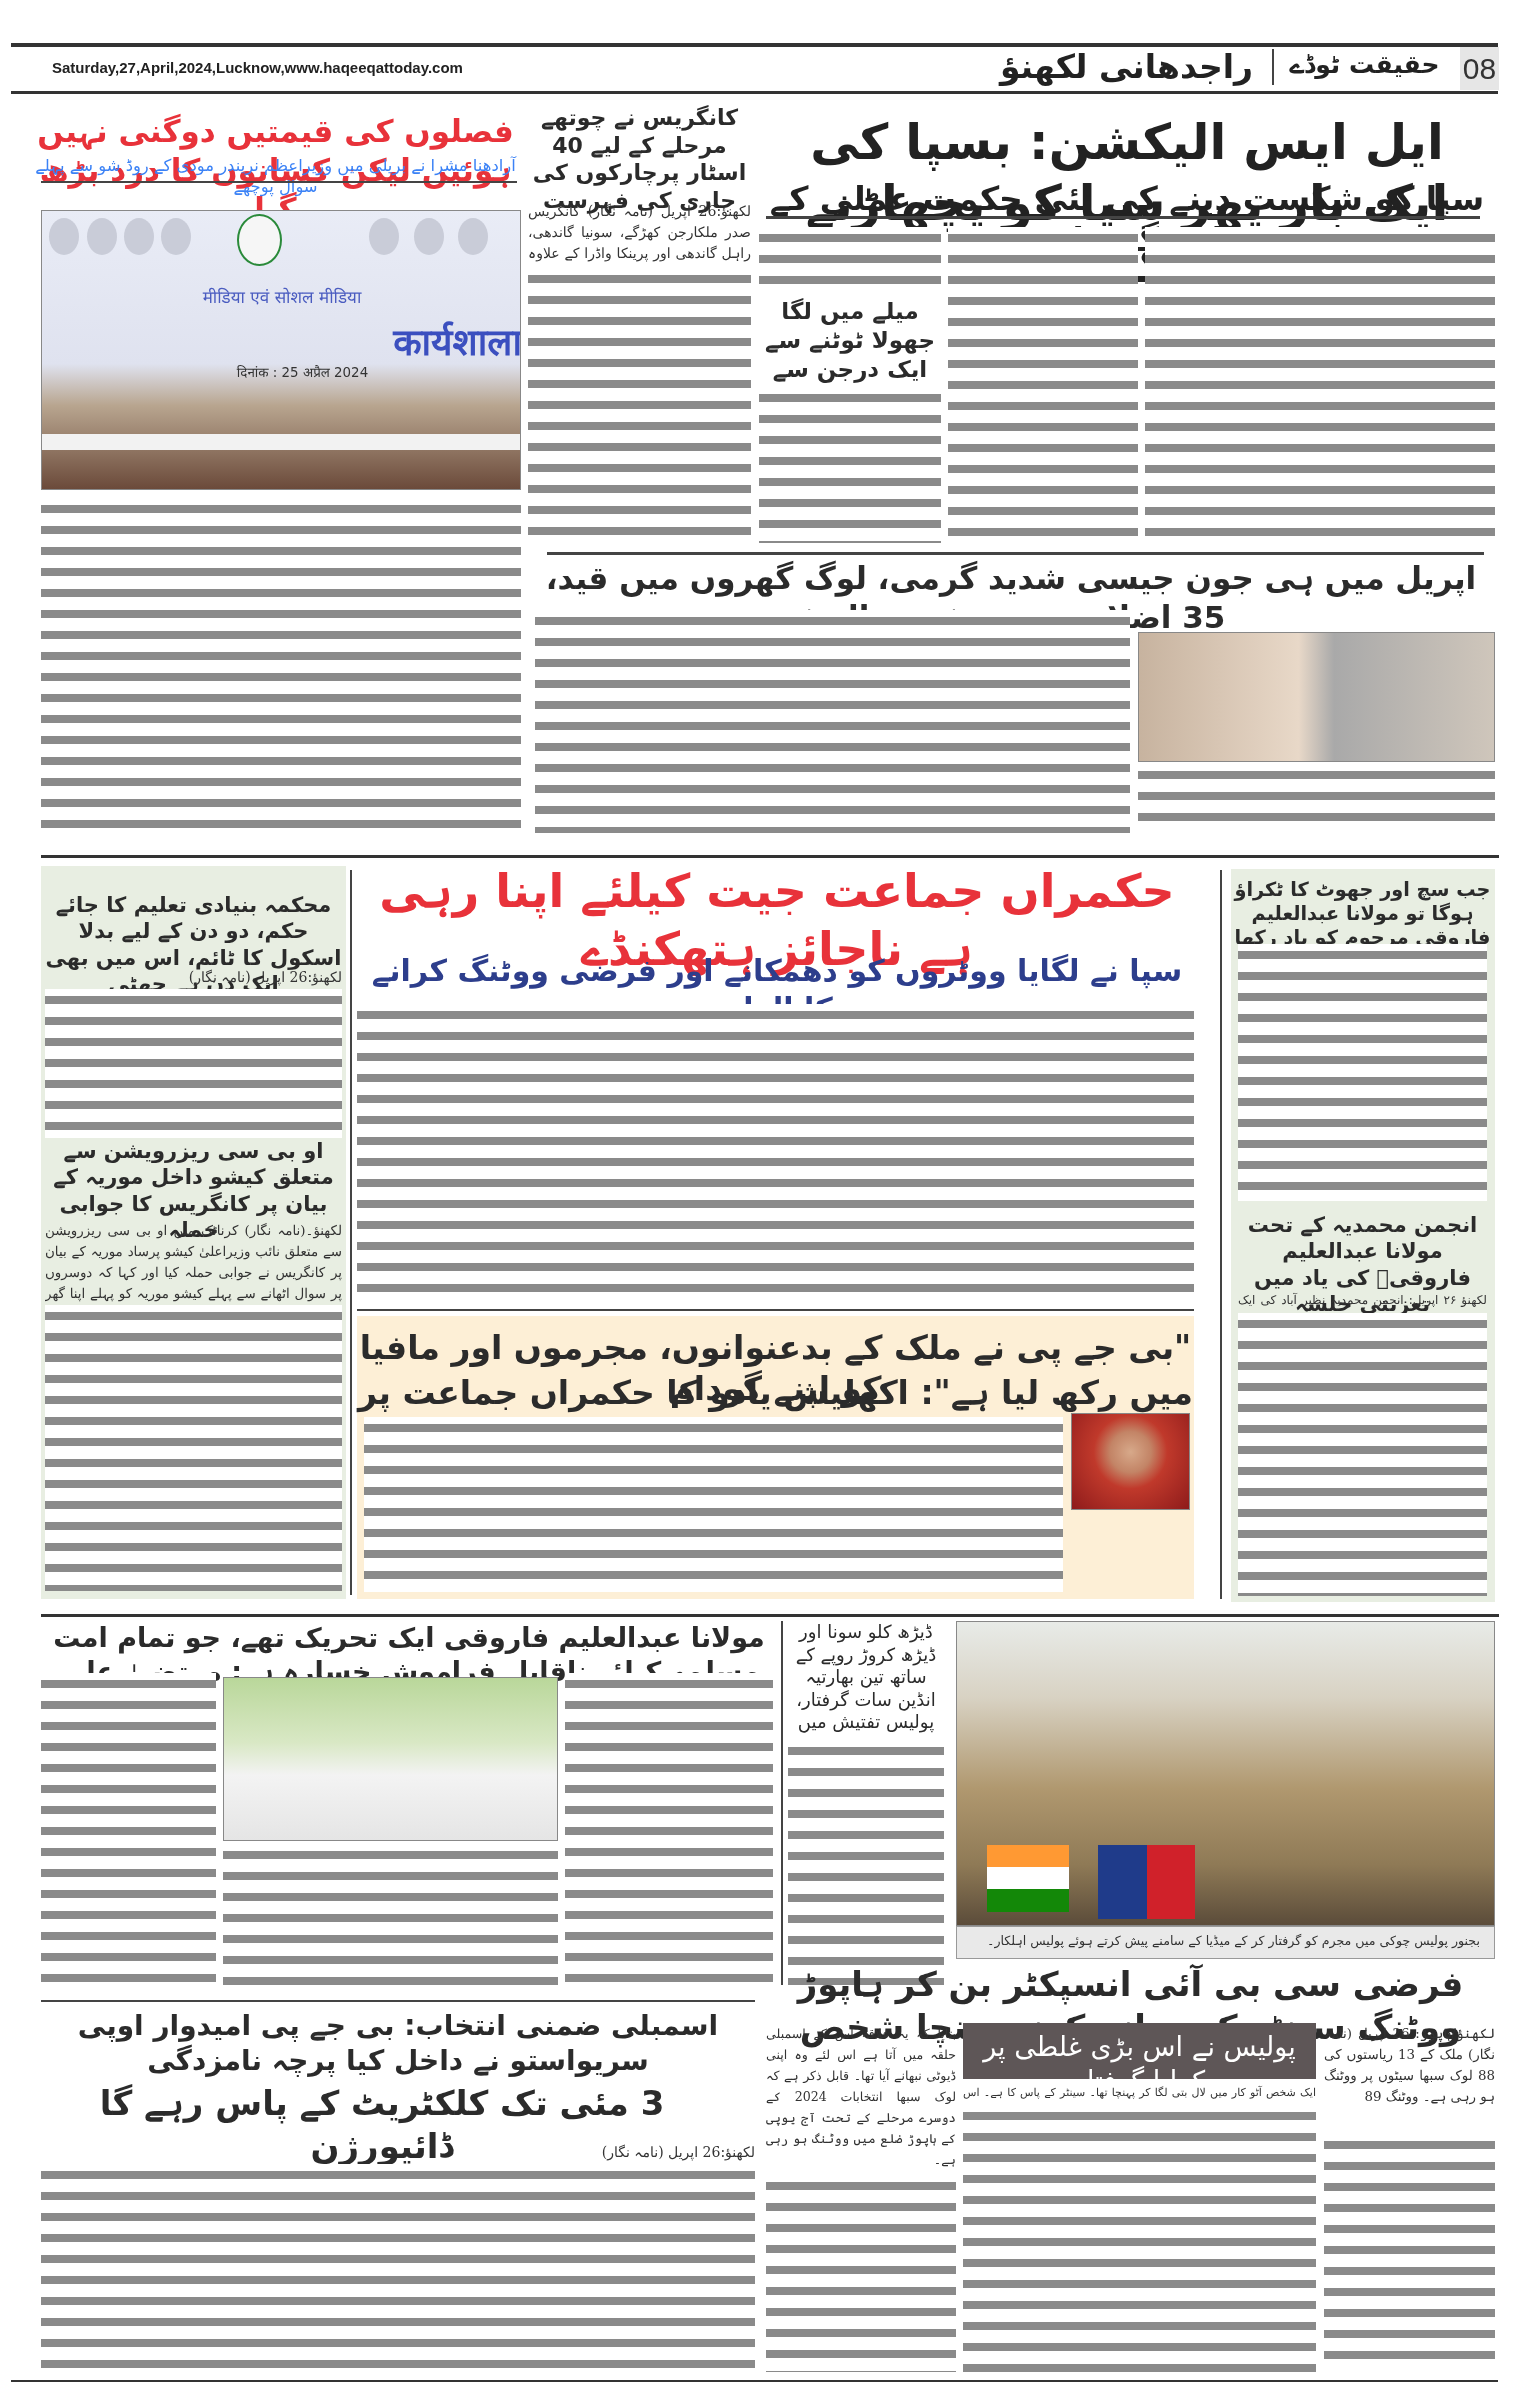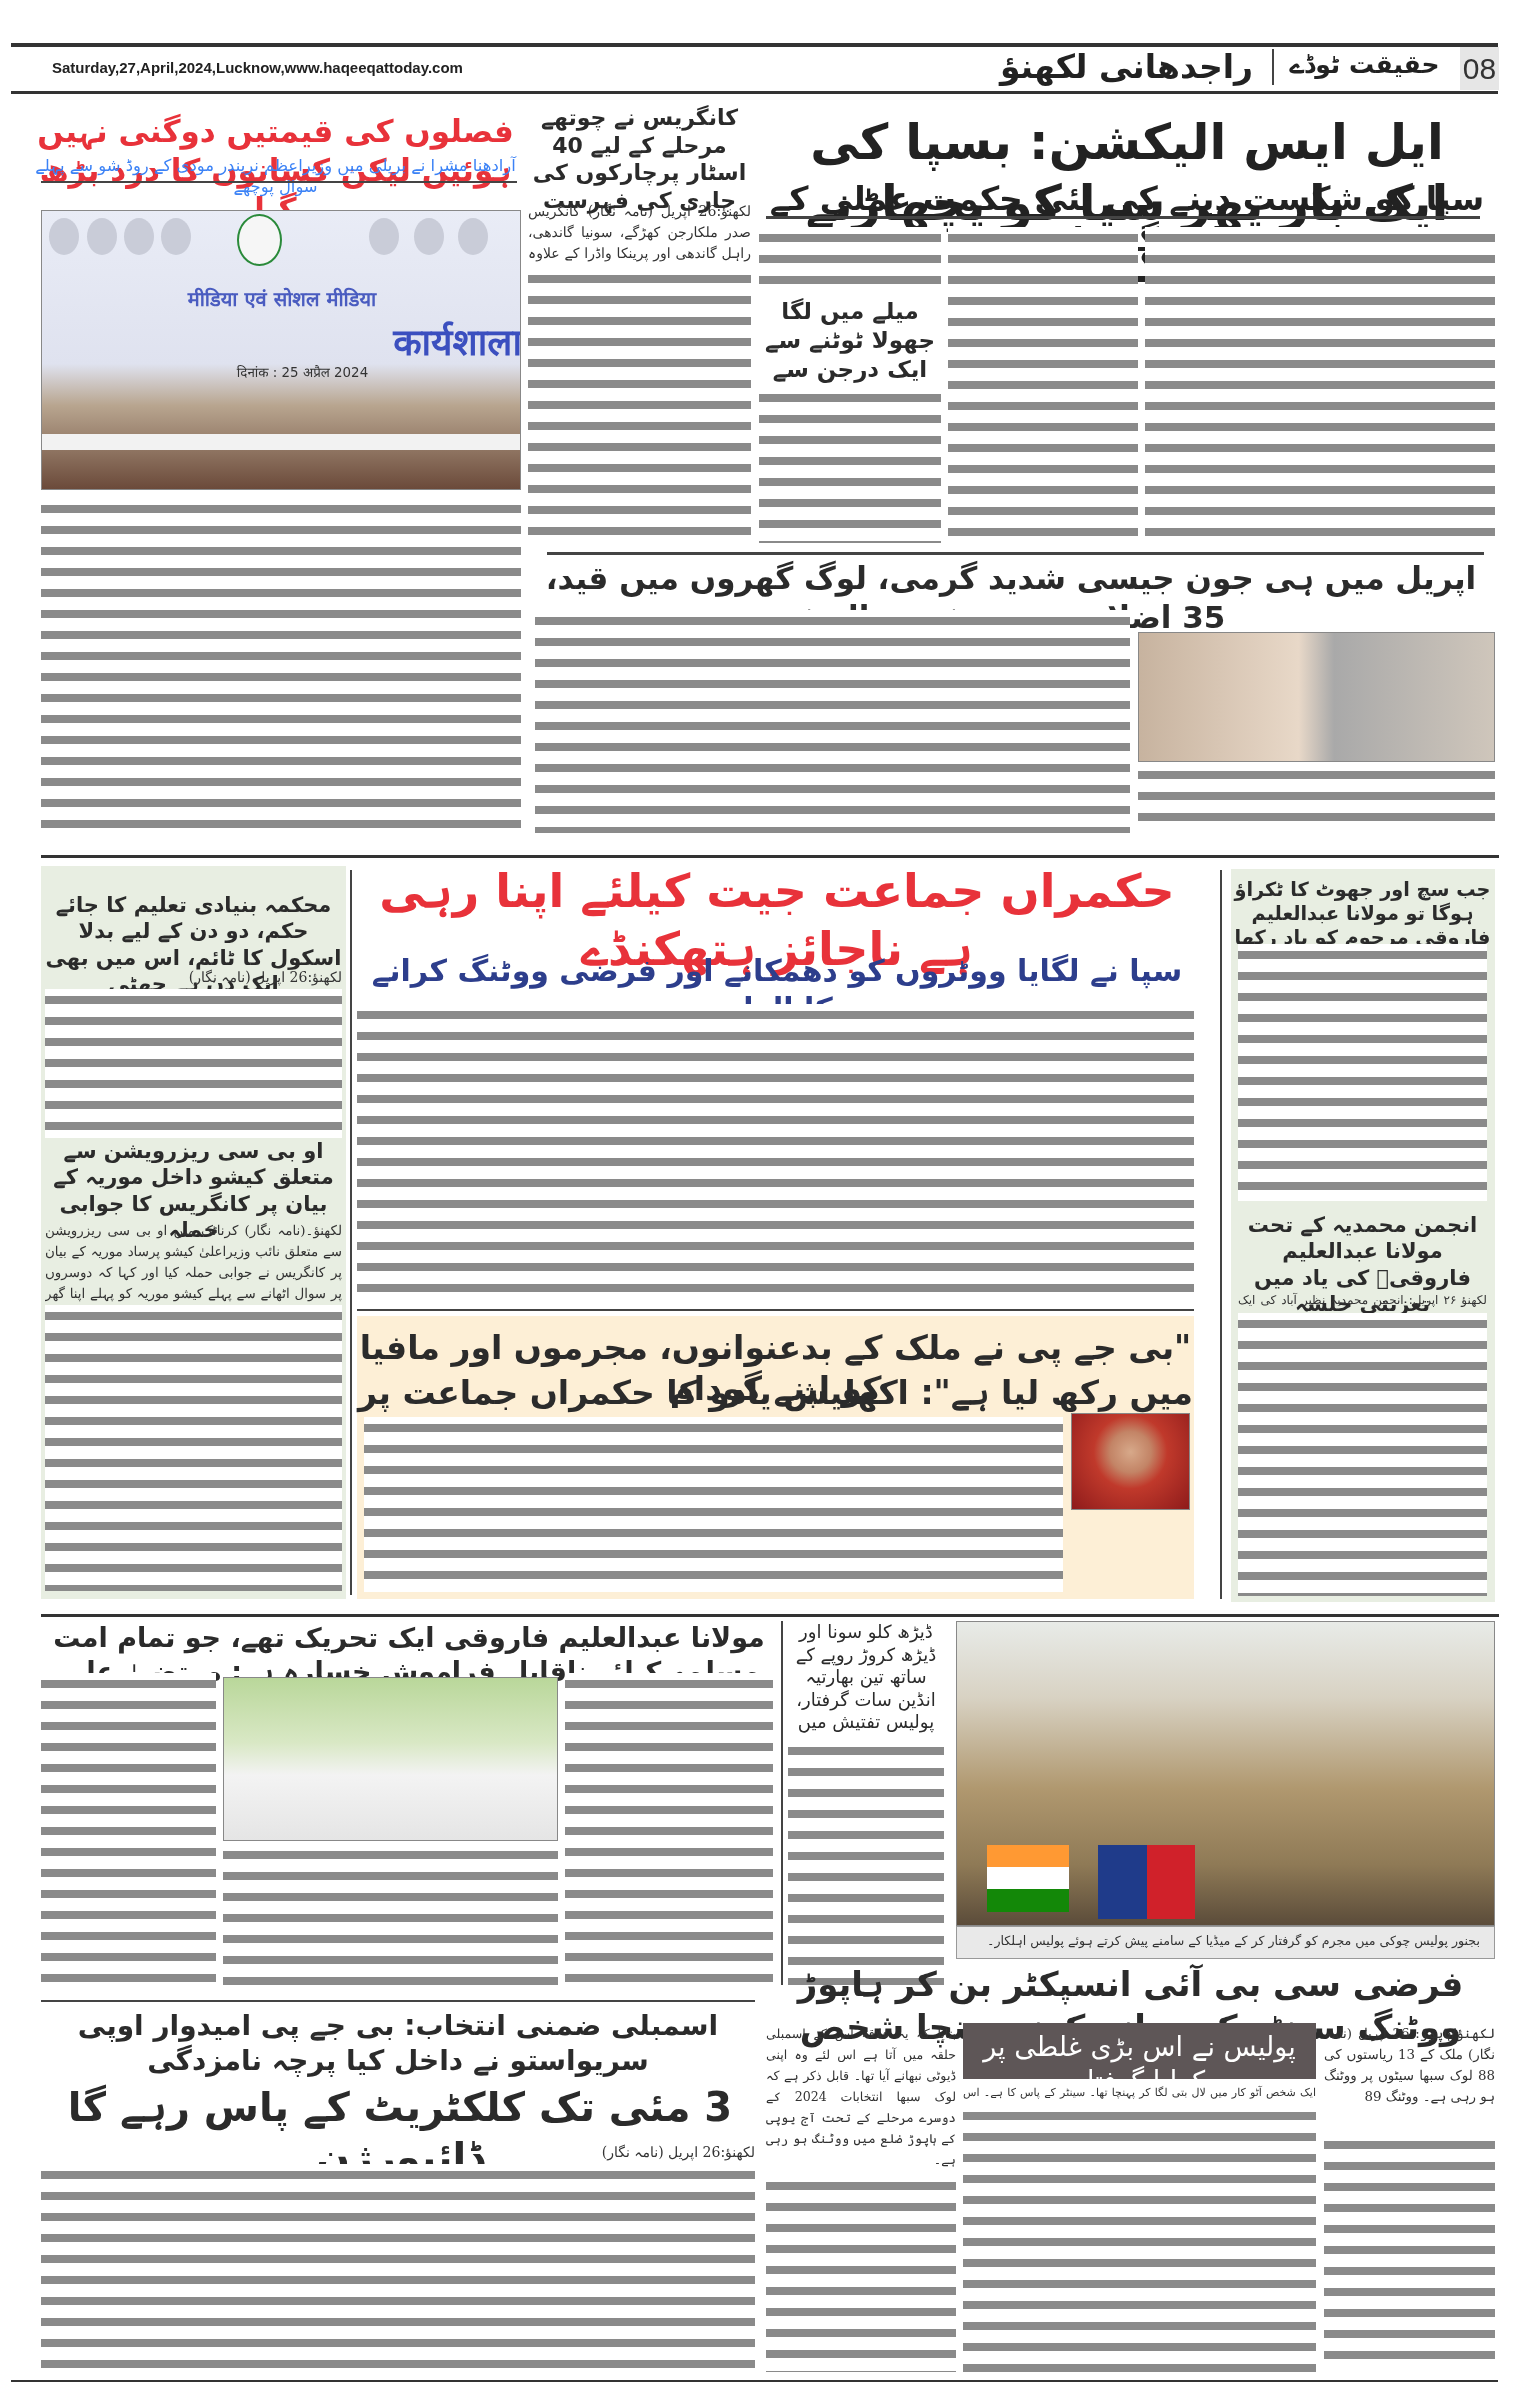--- a/index.html
+++ b/index.html
@@ -47,21 +47,21 @@
 
 <div class="photo" style="left:41px;top:210px;width:480px;height:280px;background:linear-gradient(#e9ecf6,#dfe2ef 55%,#b8a58f 70%,#6b4a3a 100%)">
   <div class="abs" style="left:195px;top:3px;width:45px;height:52px;border:2.2px solid #2a8a3a;border-radius:50%;background:#f6f6f6"></div>
   <div class="abs" style="left:7.4px;top:7.4px;width:30px;height:37px;border-radius:50%;background:#c9ccd8"></div>
   <div class="abs" style="left:45px;top:7.4px;width:30px;height:37px;border-radius:50%;background:#c9ccd8"></div>
   <div class="abs" style="left:82px;top:7.4px;width:30px;height:37px;border-radius:50%;background:#c9ccd8"></div>
   <div class="abs" style="left:119px;top:7.4px;width:30px;height:37px;border-radius:50%;background:#c9ccd8"></div>
   <div class="abs" style="left:327px;top:7.4px;width:30px;height:37px;border-radius:50%;background:#c9ccd8"></div>
   <div class="abs" style="left:372px;top:7.4px;width:30px;height:37px;border-radius:50%;background:#c9ccd8"></div>
   <div class="abs" style="left:416px;top:7.4px;width:30px;height:37px;border-radius:50%;background:#c9ccd8"></div>
-  <div class="abs" style="left:0;top:74px;width:480px;text-align:center;font-size:20px;font-weight:bold;color:#4a5cc0">मीडिया एवं सोशल मीडिया</div>
+  <div class="abs" style="left:0;top:74px;width:480px;text-align:center;font-size:17px;font-weight:normal;color:#4a5cc0">मीडिया एवं सोशल मीडिया</div>
   <div class="abs" style="left:0;top:104px;width:480px;text-align:right;font-size:37px;font-weight:bold;color:#3b4fbf">कार्यशाला</div>
   <div class="abs" style="left:149px;top:152px;width:223px;text-align:center;font-size:13.4px;color:#333">दिनांक : 25 अप्रैल 2024</div>
   <div class="abs" style="left:0;top:223px;width:480px;height:16.4px;background:#f2f2f2"></div>
 </div>
 <div class="abs body-text fill" style="left:41px;top:498px;width:480px;height:335px"></div>
 
 <div class="thin" style="left:547px;top:552px;width:937px;height:3px"></div>
 <div class="abs hl" style="left:535px;top:559px;width:952px;font-size:31px">اپریل میں ہی جون جیسی شدید گرمی، لوگ گھروں میں قید، 35 اضلاع میں ہیٹ ویو الرٹ</div>
 <div class="photo" style="left:1138px;top:632px;width:357px;height:130px;background:linear-gradient(90deg,#c7b39f,#e8d8c8 45%,#a9a9a9 55%,#cfc6bb)"></div>
 <div class="abs body-text fill" style="left:1138px;top:764px;width:357px;height:67px"></div>
@@ -120,18 +120,18 @@
 <div class="abs body-text fill" style="left:1324px;top:2134px;width:171px;height:238px"></div>
 <div class="abs" style="left:963px;top:2023px;width:353px;height:56px;background:#5e5657"></div>
 <div class="abs hl" style="left:963px;top:2030px;width:353px;font-size:27px;color:#fff;font-weight:normal">پولیس نے اس بڑی غلطی پر کرلیا گرفتار</div>
 <div class="abs body-text" style="left:963px;top:2082px;width:353px;height:21px;font-size:11px">ایک شخص آٹو کار میں لال بتی لگا کر پہنچا تھا۔ سینٹر کے پاس کا ہے۔ اس حادثہ سے متعلق</div>
 <div class="abs body-text fill" style="left:963px;top:2105px;width:353px;height:268px"></div>
 <div class="abs body-text" style="left:766px;top:2023px;width:190px;height:149px;font-size:12.6px">بتایا کہ یہ علاقہ اس کے اسمبلی حلقہ میں آتا ہے اس لئے وہ اپنی ڈیوٹی نبھانے آیا تھا۔ قابل ذکر ہے کہ لوک سبھا انتخابات 2024 کے دوسرے مرحلے کے تحت آج یوپی کے ہاپوڑ ضلع میں ووٹنگ ہو رہی ہے۔</div>
 <div class="abs body-text fill" style="left:766px;top:2175px;width:190px;height:197px"></div>
 
 <div class="thin" style="left:41px;top:2000px;width:714px;height:2.2px"></div>
 <div class="abs hl" style="left:41px;top:2008px;width:714px;font-size:28px">اسمبلی ضمنی انتخاب: بی جے پی امیدوار اوپی سریواستو نے داخل کیا پرچہ نامزدگی</div>
-<div class="abs hl" style="left:43px;top:2082px;width:714px;font-size:40px">3 مئی تک کلکٹریٹ کے پاس رہے گا ڈائیورژن</div>
+<div class="abs hl" style="left:25px;top:2082px;width:714px;font-size:34px">3 مئی تک کلکٹریٹ کے پاس رہے گا ڈائیورژن</div>
 <div class="abs body-text" style="left:588px;top:2142px;width:167px;height:21px">لکھنؤ:26 اپریل (نامہ نگار)</div>
 <div class="abs body-text fill" style="left:41px;top:2164px;width:714px;height:208px"></div>
 
 <div class="rule" style="left:11px;top:2380px;width:1487px;height:2.2px"></div>
 
 
 </body></html>

